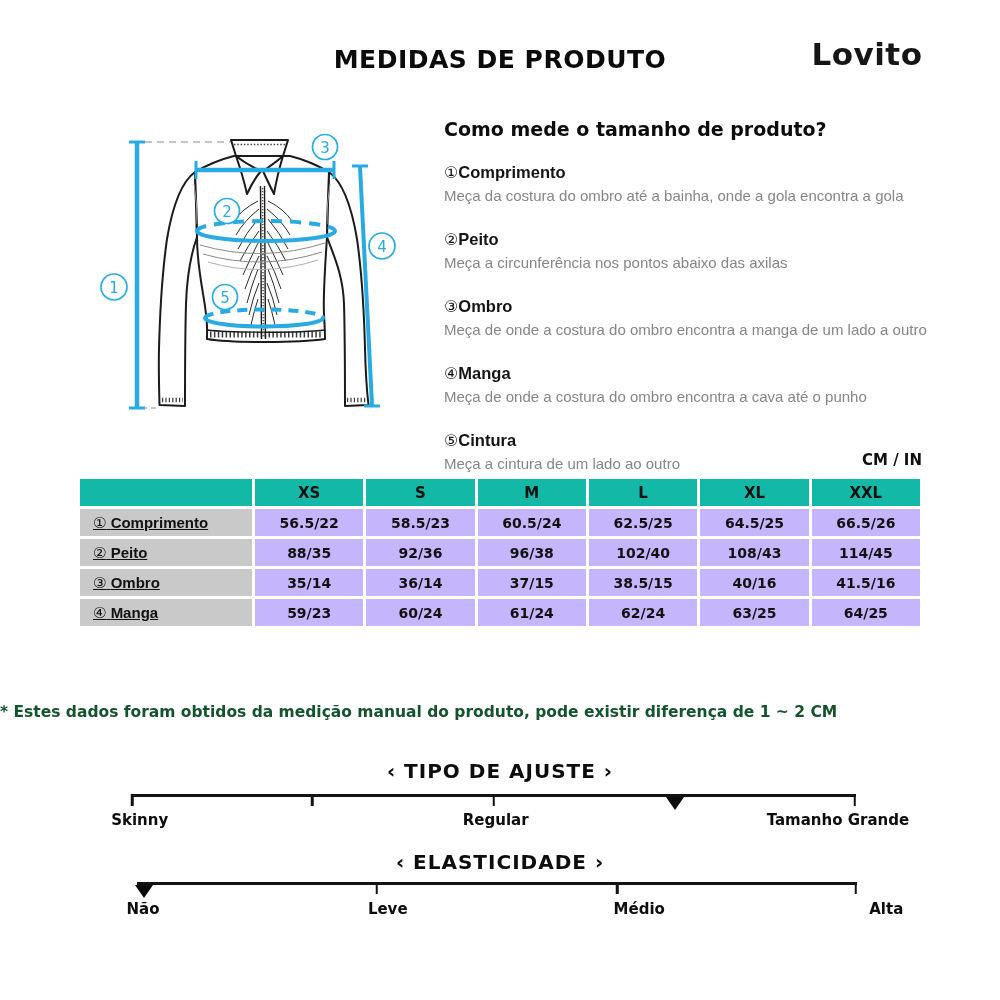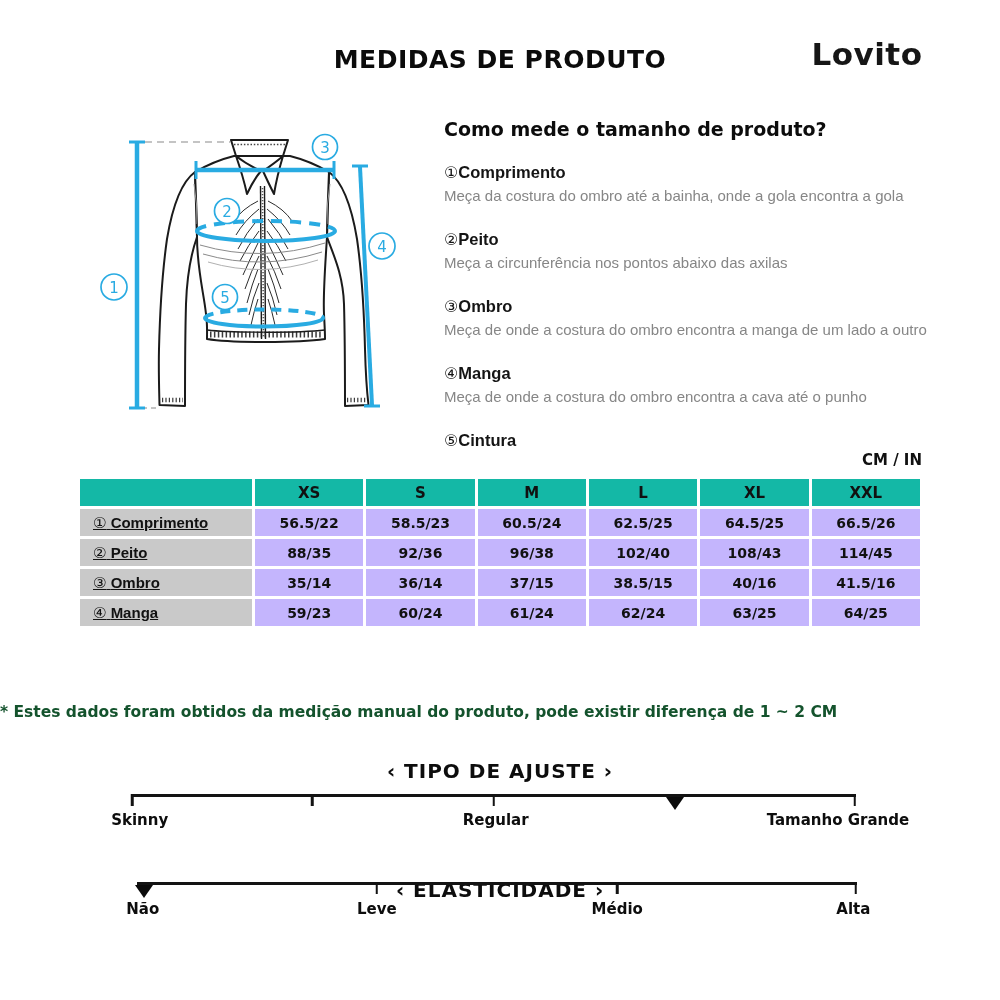--- a/index.html
+++ b/index.html
@@ -26,31 +26,31 @@
   #size-table td.rowlabel .num{font-family:"DejaVu Sans",sans-serif;font-weight:normal;font-size:15px;}
   #size-table td.val{background:#c4b5fd;text-align:center;font-family:"DejaVu Sans",sans-serif;font-size:14px;}
   #size-table col.c0{width:172px;}
 
   
   #footnote{left:0;top:703px;width:1000px;font-family:"DejaVu Sans",sans-serif;font-weight:bold;font-size:15.5px;color:#14532d;}
 
   
   .scale-heading{left:0;width:1000px;text-align:center;font-family:"DejaVu Sans",sans-serif;font-weight:bold;font-size:20px;letter-spacing:1px;color:#0d0d0d;}
   #fit-heading{top:759px;}
-  #ela-heading{top:878px;}
+  #ela-heading{top:850px;}
   .slider{height:16px;}
   #fit-slider{left:131px;top:794px;width:725px;}
   #ela-slider{left:137px;top:882px;width:720px;}
   .track{position:absolute;left:0;top:0;width:100%;height:3px;background:#131313;}
   .tick{position:absolute;top:0;width:2.5px;height:12px;background:#131313;transform:translateX(-50%);}
   .marker{position:absolute;top:3px;width:0;height:0;transform:translateX(-50%);
     border-left:9px solid transparent;border-right:9px solid transparent;border-top:13px solid #0b0b0b;}
   .scale-labels{height:20px;font-family:"DejaVu Sans",sans-serif;font-weight:bold;font-size:15px;color:#0d0d0d;}
   #fit-labels{left:131px;top:811px;width:725px;}
-  #ela-labels{left:137px;top:900px;width:720px;}
+  #ela-labels{left:137px;top:900px;width:720px;padding-left:33px;}
   .scale-labels span{position:absolute;transform:translateX(-50%);white-space:nowrap;}
 </style>
 </head>
 <body>
 
 <div class="abs" id="title">MEDIDAS DE PRODUTO</div>
 <div class="abs" id="brand">Lovito</div>
 
 <svg class="abs" id="garment-diagram" style="left:82px;top:108px;" width="360" height="332" viewBox="0 0 360 330">
 
@@ -157,20 +157,21 @@
   <div class="item-label"><span class="num">②</span><span>Peito</span></div>
   <div class="item-desc">Meça a circunferência nos pontos abaixo das axilas</div>
 
   <div class="item-label"><span class="num">③</span><span>Ombro</span></div>
   <div class="item-desc">Meça de onde a costura do ombro encontra a manga de um lado a outro</div>
 
   <div class="item-label"><span class="num">④</span><span>Manga</span></div>
   <div class="item-desc">Meça de onde a costura do ombro encontra a cava até o punho</div>
 
   <div class="item-label"><span class="num">⑤</span><span>Cintura</span></div>
+  <div class="item-desc">Meça a cintura de um lado ao outro</div>
 </div>
 
 <div class="abs" id="cm-in">CM / IN</div>
 
 <table class="abs" id="size-table">
   <colgroup>
       <col class="c0">
       <col>
       <col>
       <col>

